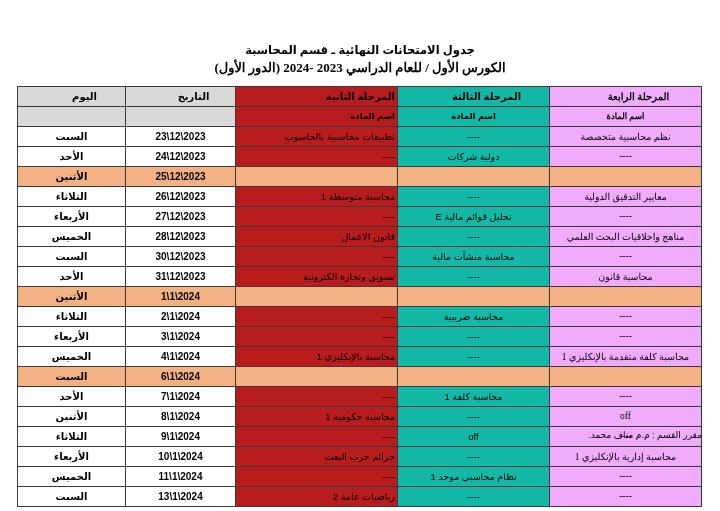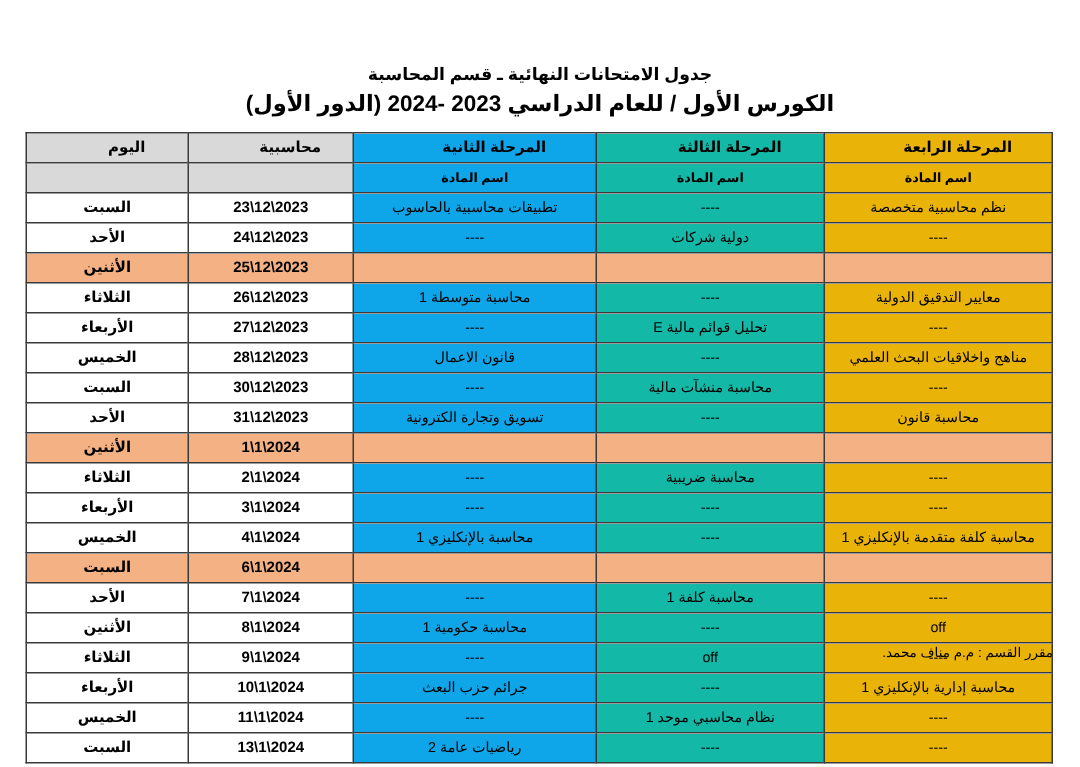--- a/index.html
+++ b/index.html
@@ -11,21 +11,21 @@
     overflow:hidden;
   }
   .page{
     width:720px;height:511px;
     box-sizing:border-box;
     padding:10px 18px 0 18px;
     position:relative;
   }
   .title-block{text-align:center;line-height:1.45;}
   .title-main{font-size:11.5px;font-weight:bold;margin-top:32px;}
-  .title-sub{font-size:15px;font-weight:bold;}
+  .title-sub{font-size:13px;font-weight:bold;font-family:Liberation Serif, serif;}
   table{
     border-collapse:collapse;
     width:684px;
     margin:8px auto 0 auto;
     table-layout:fixed;
   }
   td,th{
     border:1px solid #3a3a3a;
     height:19px;
     font-size:9.5px;
@@ -35,23 +35,23 @@
     overflow:hidden;
     white-space:nowrap;
   }
   .hdr{font-weight:bold;font-size:10px;padding-left:28px;}
   .sub{font-size:8.5px;}
   col.c-st4{width:152px;}
   col.c-st3{width:152px;}
   col.c-st2{width:162px;}
   col.c-date{width:110px;}
   col.c-day{width:108px;}
-  .g{background:#eab308;}
+  .g{background:#f0abfc;font-family:Liberation Serif, serif;}
   .y{background:#14b8a6;}
-  .b{background:#0ea5e9;}
+  .b{background:#b91c1c;text-align:right;}
   .gray{background:#d9d9d9;}
   .white{background:#ffffff;}
   .orange{background:#f4b183;}
   .date-cell{font-weight:bold;font-size:10px;}
   .footer{
     position:absolute;
     left:18px;right:18px;
     top:430px;
     display:flex;
     justify-content:space-between;
@@ -75,21 +75,21 @@
         <col class="c-st3">
         <col class="c-st2">
         <col class="c-date">
         <col class="c-day">
     </colgroup>
     <thead>
       <tr>
         <th class="hdr g">المرحلة الرابعة</th>
         <th class="hdr y">المرحلة الثالثة</th>
         <th class="hdr b">المرحلة الثانية</th>
-        <th class="hdr gray">محاسبية</th>
+        <th class="hdr gray">التاريخ</th>
         <th class="hdr gray">اليوم</th>
       </tr>
       <tr>
         <th class="sub g">اسم المادة</th>
         <th class="sub y">اسم المادة</th>
         <th class="sub b">اسم المادة</th>
         <th class="sub gray"></th>
         <th class="sub gray"></th>
       </tr>
     </thead>

